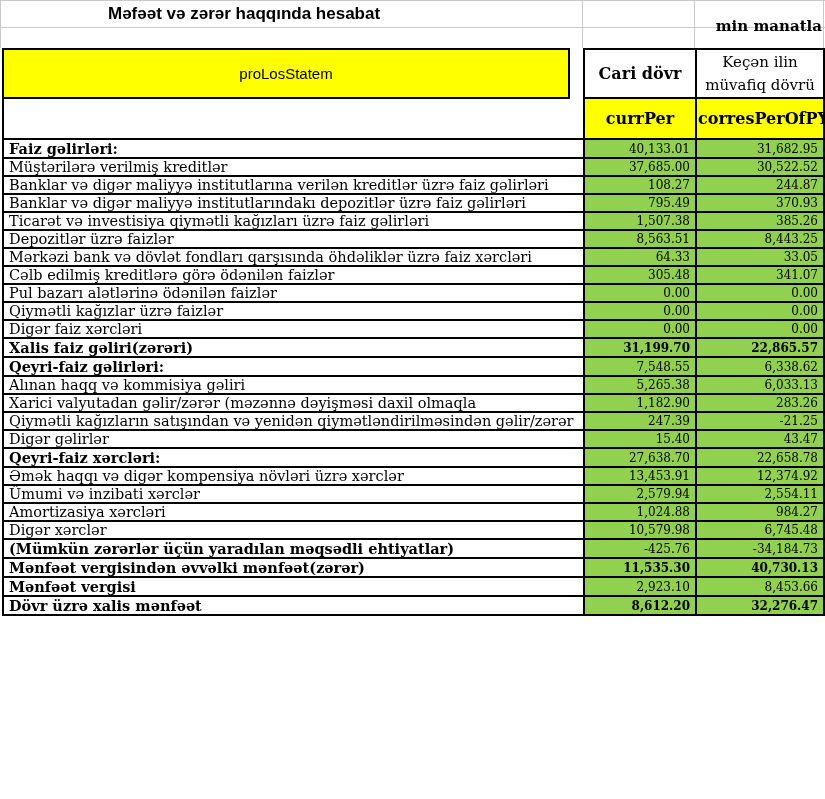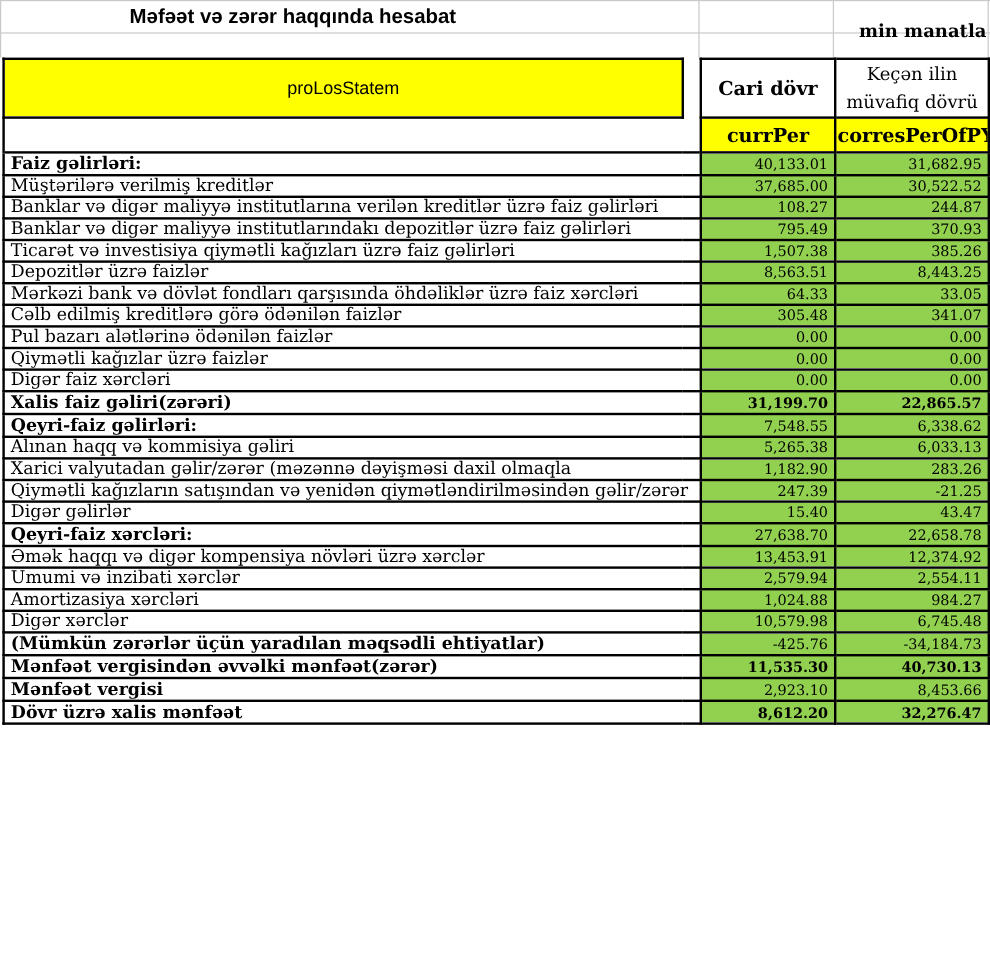--- a/index.html
+++ b/index.html
@@ -54,21 +54,21 @@
     text-align:center;vertical-align:middle;
     font-family:"Liberation Sans","DejaVu Sans",sans-serif;
     font-size:15px;
   }
   td.head-gap{border:none;background:#fff;}
   td.col-head{
     border:2px solid #000;text-align:center;vertical-align:middle;
     font-size:15px;white-space:normal;line-height:1.5;
   }
   td.col-head.first{font-weight:bold;font-size:16px;}
-  tr.subhdr{height:29px;}
+  tr.subhdr{height:41px;}
   td.sub-gap{border:none;border-left:2px solid #000;background:#fff;}
   td.sub-code{
     background:#FFFF00;border:2px solid #000;
     text-align:center;vertical-align:middle;
     font-weight:bold;font-size:16px;
   }
 
   
   tr.r{height:18px;}
   td.lbl{

